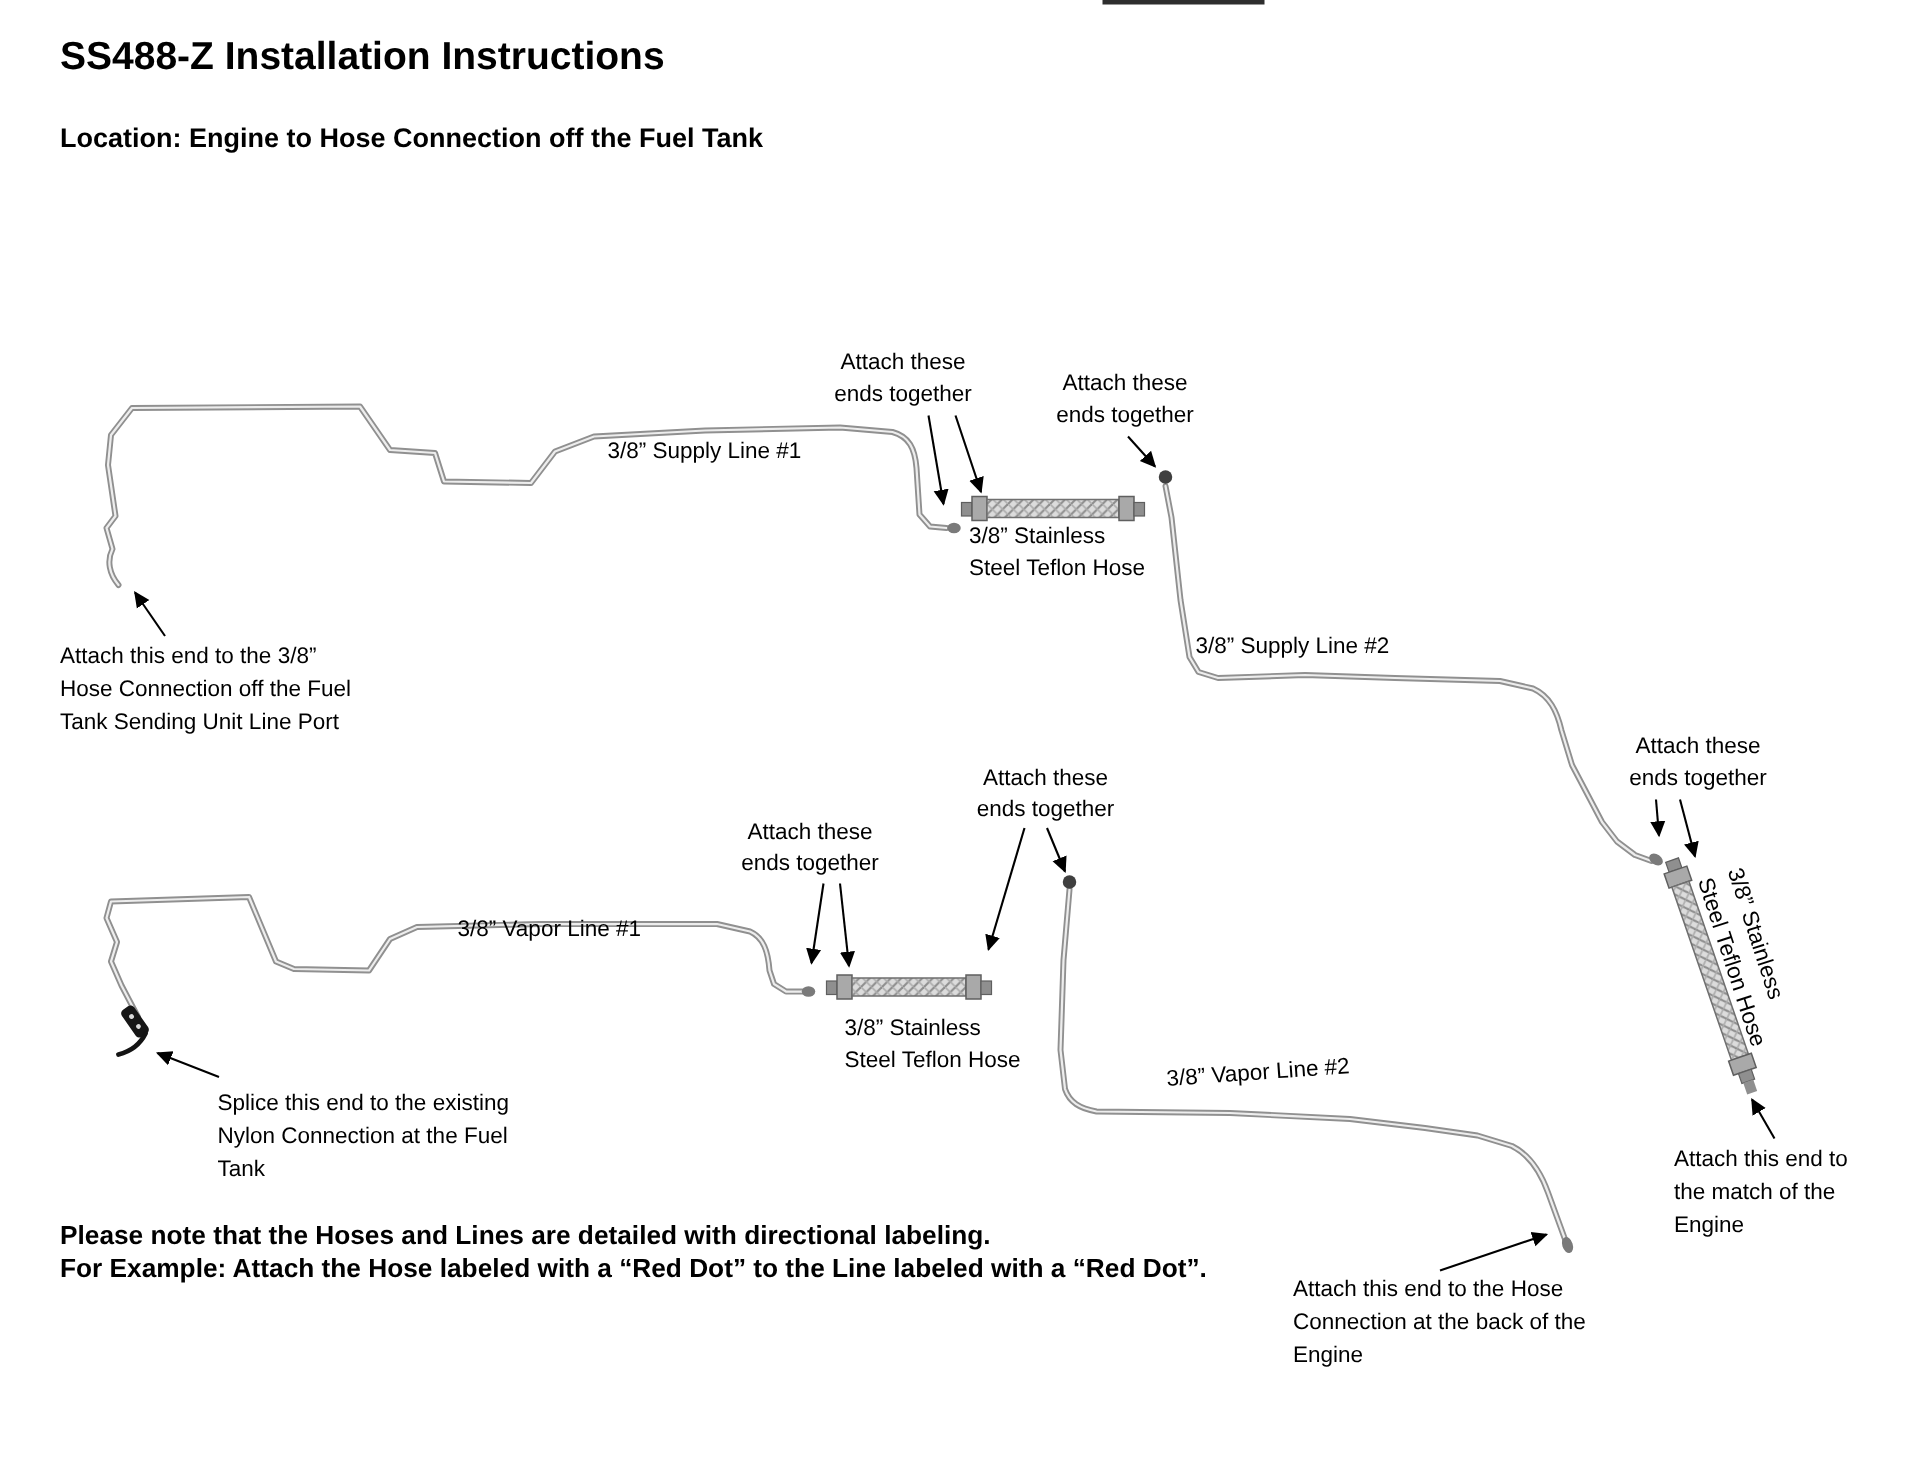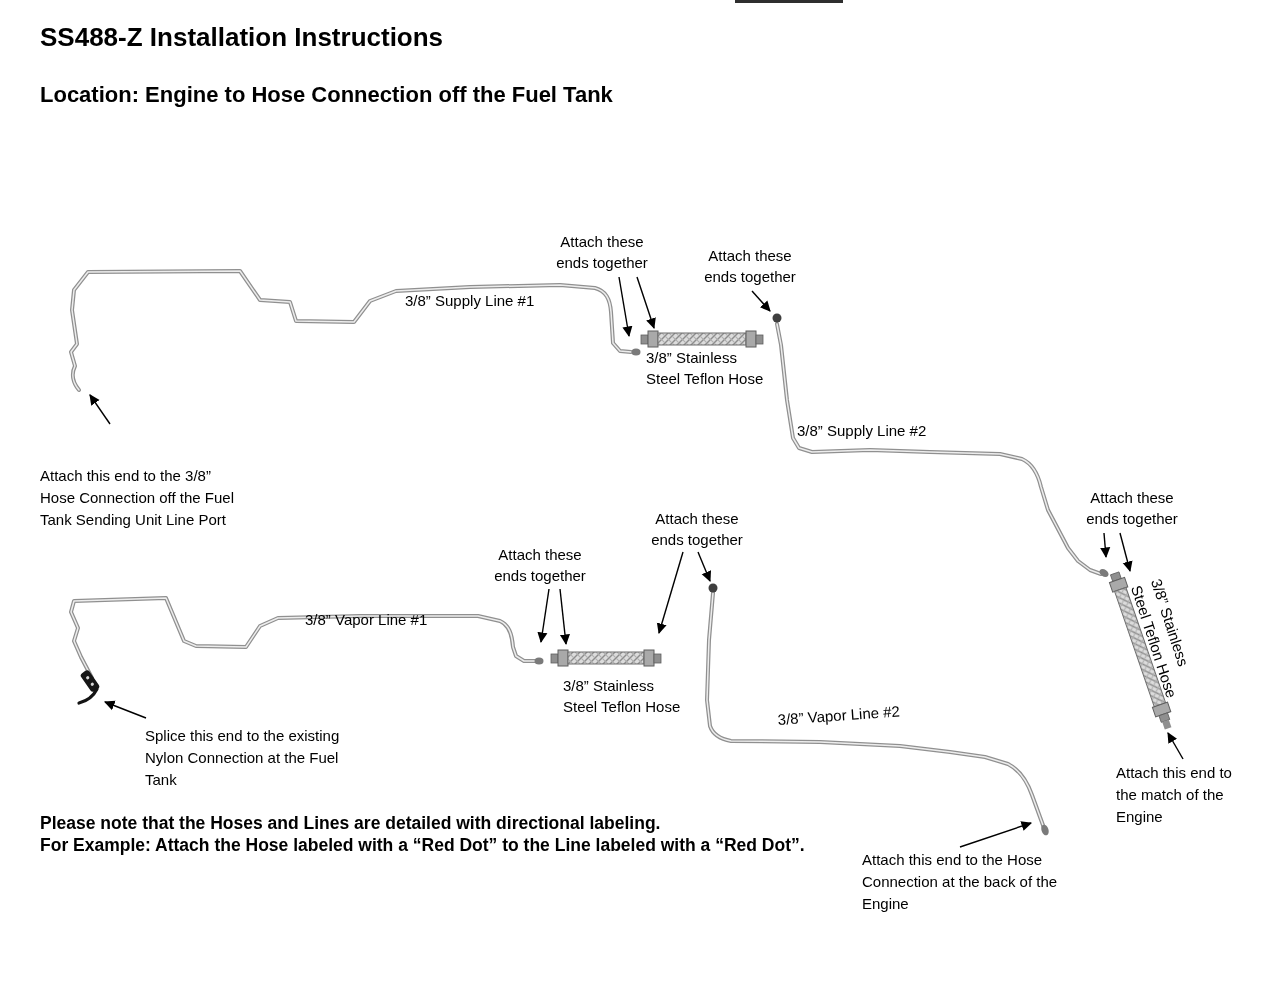--- a/index.html
+++ b/index.html
@@ -2,21 +2,21 @@
 <html><head>
 <meta charset="utf-8">
 <style>
   * { margin:0; padding:0; box-sizing:border-box; }
   html,body { background:#ffffff; }
   body { font-family:"Liberation Sans", sans-serif; color:#000; }
   .canvas { position:relative; width:1280px; height:989px; background:#fff; overflow:hidden; }
   svg.diagram { position:absolute; left:0; top:0; }
 
   .title    { position:absolute; left:40px; top:22px;  font-size:26px;   font-weight:700; white-space:nowrap; }
-  .subhead  { position:absolute; left:40px;            font-size:22px;   font-weight:700; white-space:nowrap; }
+  .subhead  { position:absolute; left:40px;            font-size:18px;   font-weight:700; white-space:nowrap; }
   .footnote { position:absolute; left:40px;            font-size:17.5px; font-weight:700; white-space:nowrap; }
 
   .lbl { position:absolute; font-size:15px; line-height:21px; color:#000; }
   .lbl .ln { display:block; white-space:nowrap; }
   .center { text-align:center; }
   .nowrap { white-space:nowrap; }
 
   .rot-hose   { transform:rotate(72deg);  transform-origin:0 0; }
   .rot-vapor2 { transform:rotate(-4deg);  transform-origin:0 0; }
 
@@ -163,21 +163,21 @@
   </div>
   <div class="lbl center" style="left:637px; top:508px; width:120px;">
     <span class="ln">Attach these</span>
     <span class="ln">ends together</span>
   </div>
   <div class="lbl center" style="left:1072px; top:487px; width:120px;">
     <span class="ln">Attach these</span>
     <span class="ln">ends together</span>
   </div>
 
-  <div class="lbl" style="left:40px; top:427px; line-height:22px;margin-top:38px;">
+  <div class="lbl" style="left:40px; top:427px; line-height:22px;">
     <span class="ln">Attach this end to the 3/8”</span>
     <span class="ln">Hose Connection off the Fuel</span>
     <span class="ln">Tank Sending Unit Line Port</span>
   </div>
   <div class="lbl" style="left:145px; top:696px; line-height:22px;margin-top:29px;">
     <span class="ln">Splice this end to the existing</span>
     <span class="ln">Nylon Connection at the Fuel</span>
     <span class="ln">Tank</span>
   </div>
   <div class="lbl" style="left:1116px; top:762px; line-height:22px;">

